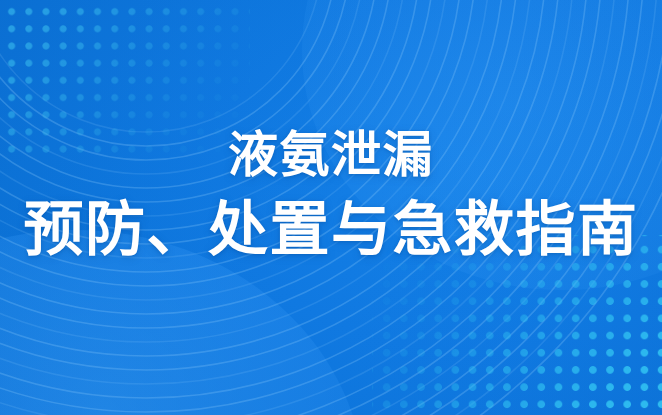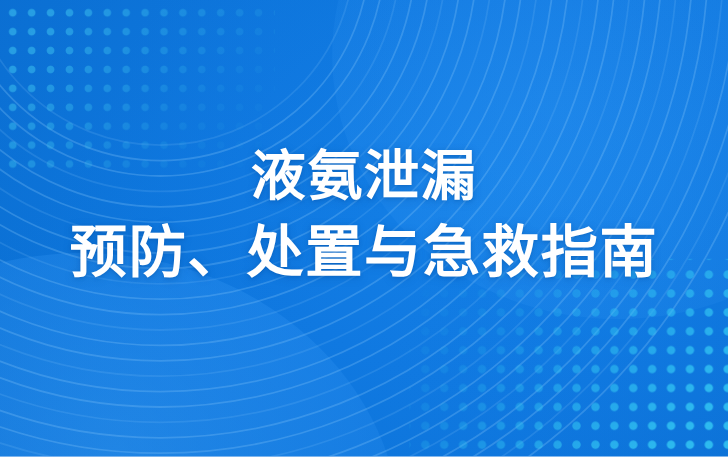--- a/index.html
+++ b/index.html
@@ -195,21 +195,21 @@
     text-shadow:
       0 1px 3px rgba(6,74,152,0.34),
       0 2px 9px rgba(6,74,152,0.22);
   }
 
   .title-line-1 {
     font-size: 50px;
   }
 
   .title-line-2 {
-    font-size: 52px;
+    font-size: 60px;
     margin-top: 7px;
   }
 </style>
 </head>
 <body>
 
 <div class="banner">
 
   <div class="bg-base"></div>
   <div class="bg-tint"></div>

